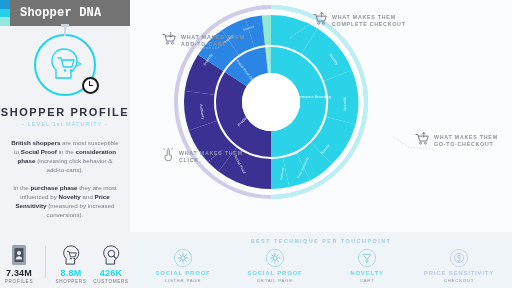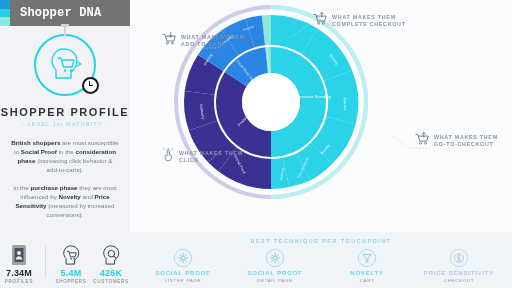--- a/index.html
+++ b/index.html
@@ -159,21 +159,21 @@
 
       <div class="stat">
         <div class="ico">
           <svg width="20" height="22" viewBox="0 0 22 24">
             <path d="M15 22 L15 17.5 C18 15.5 19.5 12.8 19.5 10 C19.5 5.3 15.5 2 11 2 C6.5 2 3 5.3 3 10 C3 12.5 4.2 14.5 5.6 15.8 L5.6 22 Z" fill="none" stroke="#3b4250" stroke-width="1.1" stroke-linejoin="round"></path>
             <path d="M7 8 L8.8 8 L10.3 14 L15.5 14 L16.8 9.6 L9.4 9.6" fill="none" stroke="#3b4250" stroke-width="1" stroke-linecap="round" stroke-linejoin="round"></path>
             <circle cx="11" cy="16" r="0.9" fill="#3b4250"></circle>
             <circle cx="14.6" cy="16" r="0.9" fill="#3b4250"></circle>
           </svg>
         </div>
-        <div class="val v-cyan">5.4M</div>
+        <div class="val v-cyan">8.8M</div>
         <div class="lab">SHOPPERS</div>
       </div>
 
       <div class="stat">
         <div class="ico">
           <svg width="20" height="22" viewBox="0 0 22 24">
             <path d="M15 22 L15 17.5 C18 15.5 19.5 12.8 19.5 10 C19.5 5.3 15.5 2 11 2 C6.5 2 3 5.3 3 10 C3 12.5 4.2 14.5 5.6 15.8 L5.6 22 Z" fill="none" stroke="#3b4250" stroke-width="1.1" stroke-linejoin="round"></path>
             <circle cx="11.4" cy="10.5" r="3.6" fill="none" stroke="#3b4250" stroke-width="1.1"></circle>
             <path d="M14.1 13.3 L16.4 15.6" stroke="#3b4250" stroke-width="1.2" stroke-linecap="round"></path>
           </svg>

